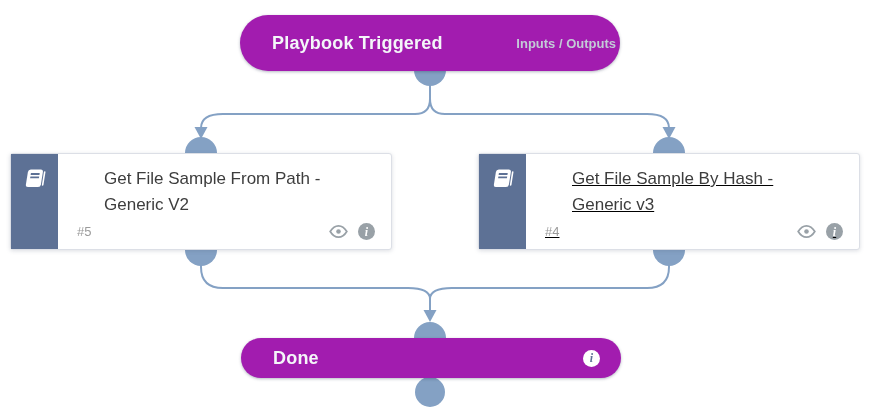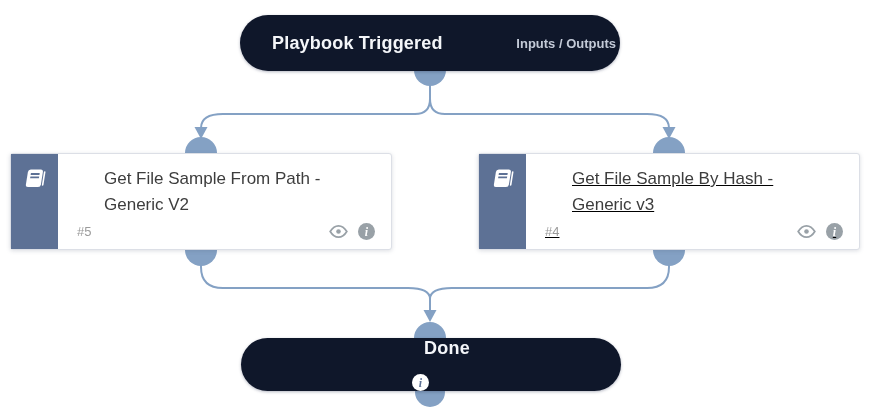--- a/index.html
+++ b/index.html
@@ -17,38 +17,38 @@
   svg.edges {
     position: absolute;
     inset: 0;
     z-index: 1;
   }
 
   
   .pill-node {
     position: absolute;
     z-index: 2;
-    background: #0f172a;
+    background: #a21caf;
     border-radius: 28px;
     display: flex;
     align-items: center;
     box-shadow: 0 1px 3px rgba(40,50,80,0.35);
     cursor: pointer;
   }
   .pill-node .node-title {
     color: #f4f6f9;
     font-size: 18px;
     font-weight: 600;
     letter-spacing: 0.2px;
     padding-left: 32px;
     flex: 1;
     white-space: nowrap;
   }
   .trigger-node { left: 240px; top: 15px; width: 380px; height: 56px; }
-  .done-node    { left: 241px; top: 338px; width: 380px; height: 53px; flex-direction: column; }
+  .done-node    { left: 241px; top: 338px; width: 380px; height: 40px; }
 
   .io-link {
     color: #c3cad7;
     font-size: 13px;
     font-weight: 600;
     padding-right: 4px;
     white-space: nowrap;
     cursor: pointer;
   }
 

